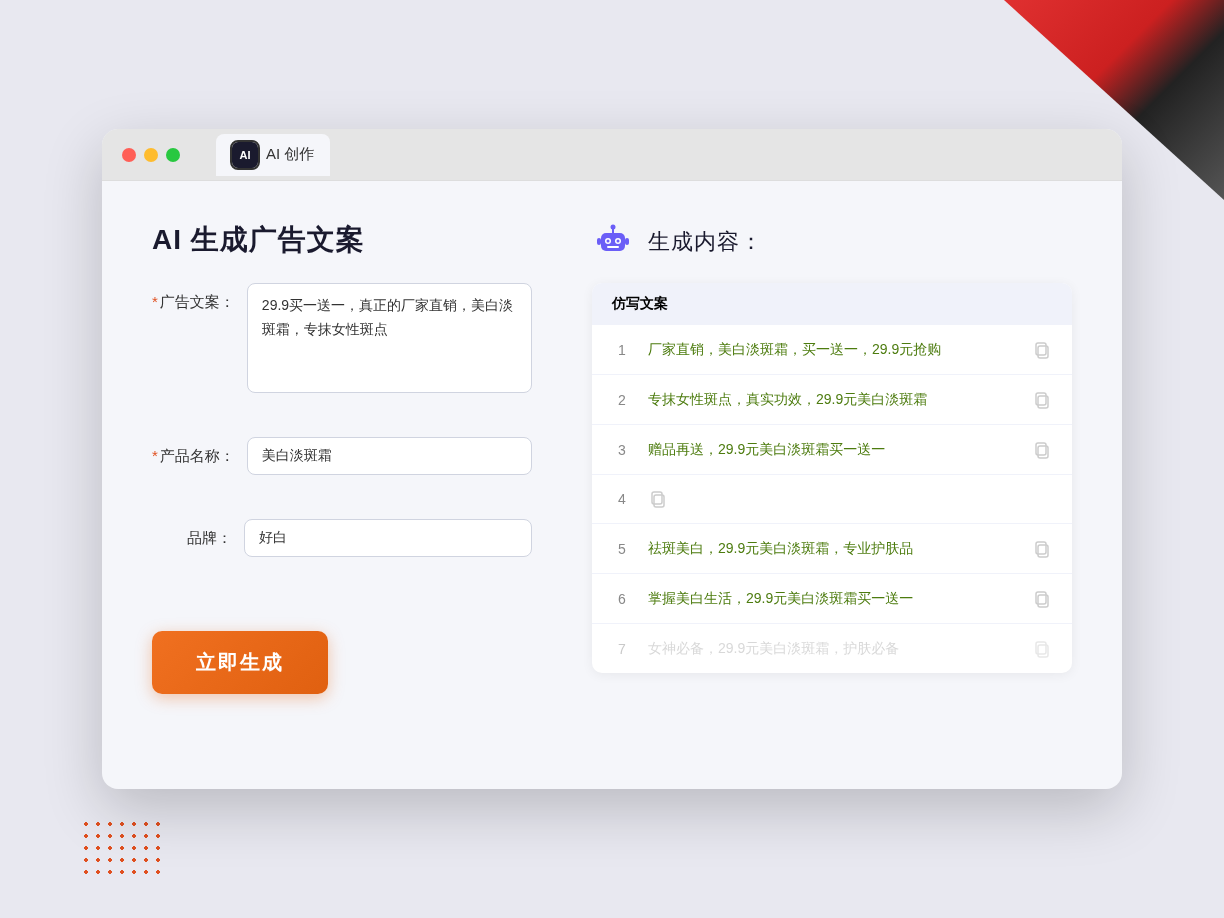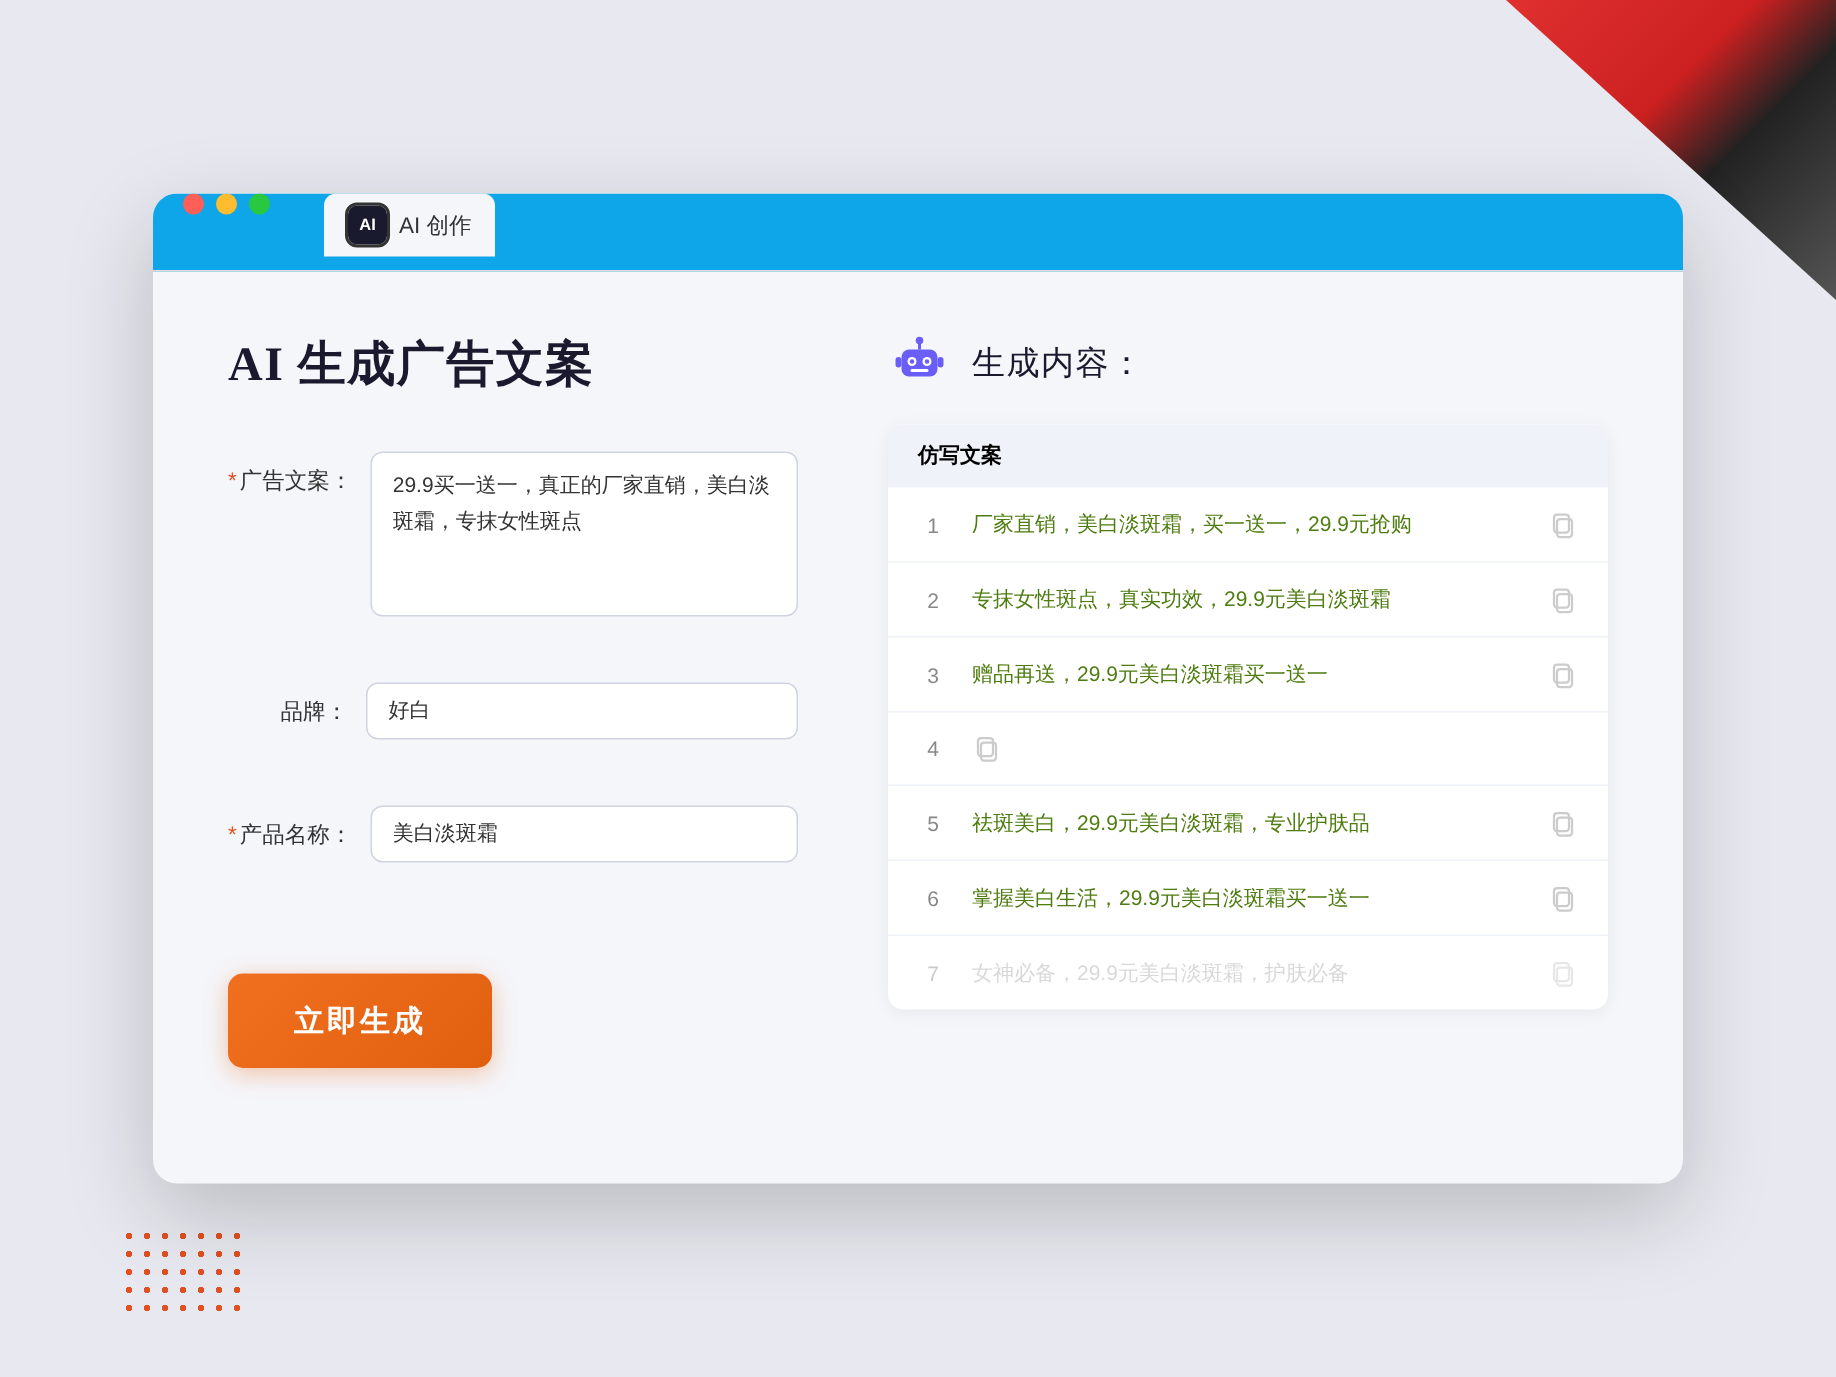--- a/index.html
+++ b/index.html
@@ -41,24 +41,24 @@
       width: 1020px;
       min-height: 660px;
       background: #f5f6fa;
       border-radius: 16px;
       box-shadow: 0 20px 60px rgba(0,0,0,0.2);
       overflow: hidden;
     }
 
     
     .browser-titlebar {
-      background: #0ea5e9;
+      background: #e5e5e5;
       height: 52px;
       display: flex;
-      align-items: flex-start;
+      align-items: center;
       padding: 0 20px;
       gap: 16px;
       border-bottom: 1px solid #ddd;
     }
 
     .traffic-lights {
       display: flex;
       gap: 8px;
       align-items: center;
     }
@@ -113,26 +113,25 @@
       gap: 60px;
       min-height: 600px;
     }
 
     
     .left-panel {
       flex: 0 0 380px;
     }
 
     .page-title {
-      font-size: 32px;
+      font-size: 28px;
       font-weight: 700;
       color: #1a1a2e;
-      margin-bottom: 36px;
+      margin-bottom: 24px;
       letter-spacing: 1px;
-      font-family: Liberation Serif, serif;
     }
 
     .form-group {
       display: flex;
       align-items: flex-start;
       gap: 12px;
       margin-bottom: 44px;
     }
 
     .form-label {
@@ -299,33 +298,33 @@
       
       <div class="form-group">
         <label class="form-label">
           <span class="required">*</span><span>广告文案：</span>
         </label>
         <textarea class="form-input form-textarea" placeholder="29.9买一送一，真正的厂家直销，美白淡斑霜，专抹女性斑点" style="">29.9买一送一，真正的厂家直销，美白淡斑霜，专抹女性斑点</textarea>
       </div>
 
       
       <div class="form-group">
-        <label class="form-label">品牌：</label>
-        <input type="text" class="form-input" value="好白" style="">
-      </div>
-
-      
-      <div class="form-group">
         <label class="form-label">
           <span class="required">*</span><span>产品名称：</span>
         </label>
         <input type="text" class="form-input" value="美白淡斑霜" style="">
       </div>
 
       
+      <div class="form-group">
+        <label class="form-label">品牌：</label>
+        <input type="text" class="form-input" value="好白" style="">
+      </div>
+
+      
       <button class="generate-btn">立即生成</button>
     </div>
 
     <div class="right-panel">
       <div class="right-header">
 
         <div class="robot-icon">
           <svg class="robot-svg" viewBox="0 0 42 42" fill="none" xmlns="http://www.w3.org/2000/svg">
 
             <rect x="9" y="12" width="24" height="18" rx="5" fill="#6b5ef7"></rect>

